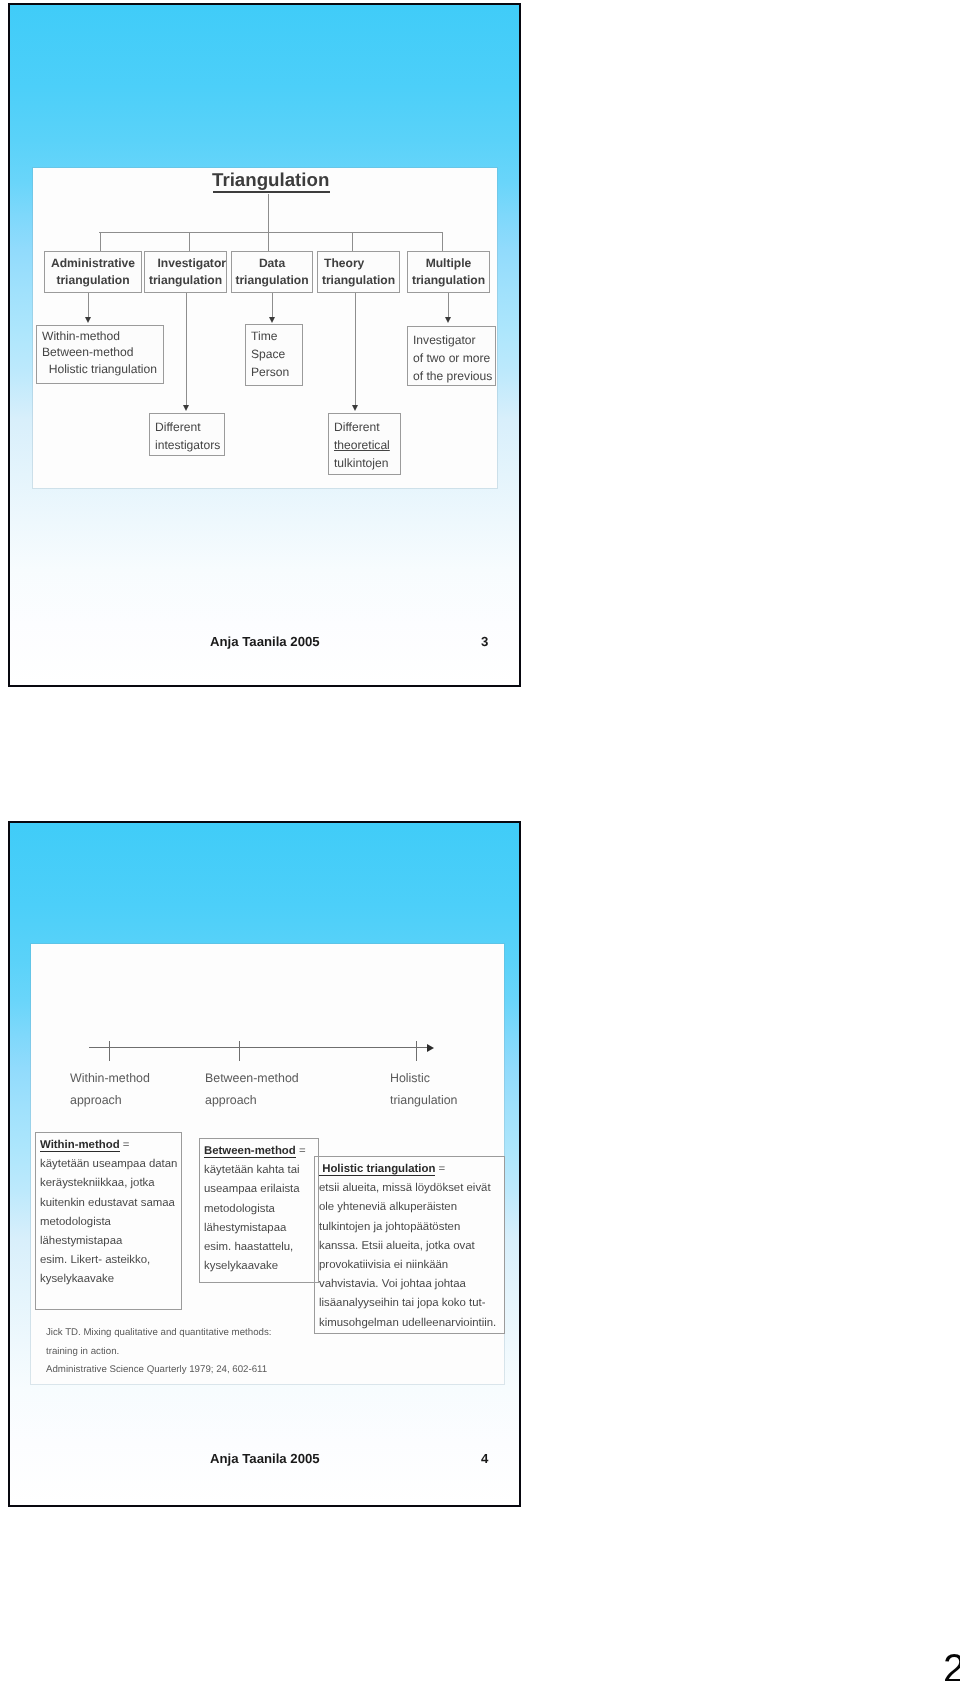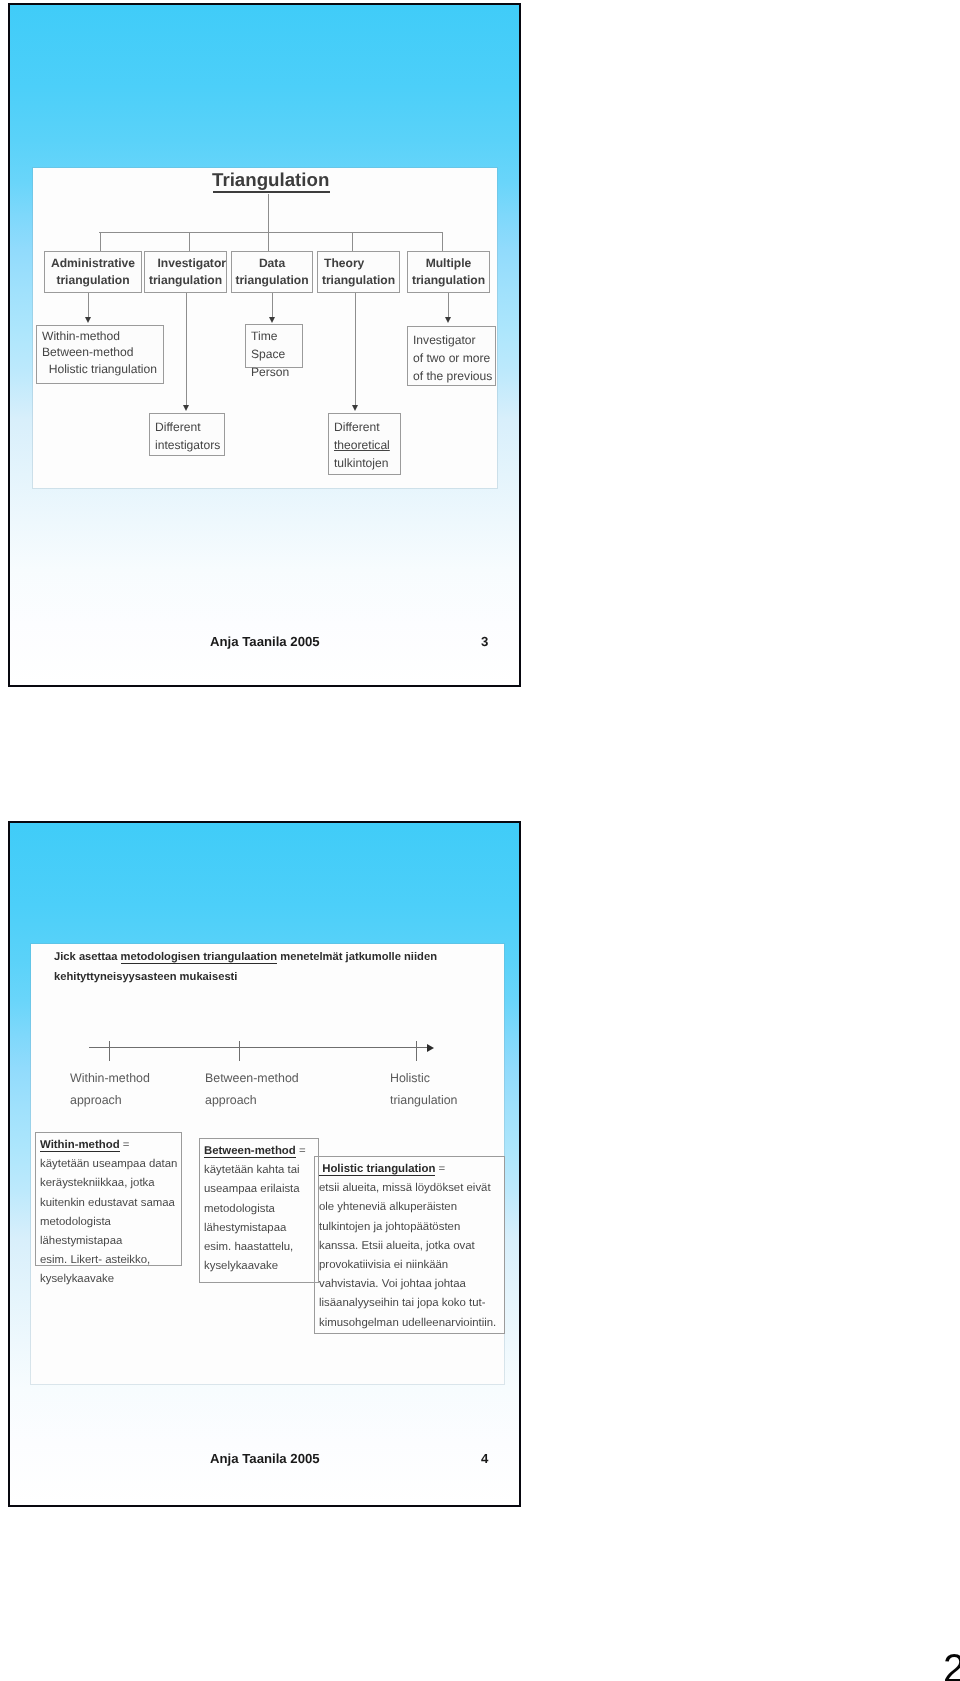--- a/index.html
+++ b/index.html
@@ -99,21 +99,21 @@
       <div class="ln lnv" style="left:67px;top:64px;height:19px;"></div>
       <div class="ln lnv" style="left:156px;top:64px;height:19px;"></div>
       <div class="ln lnv" style="left:235px;top:64px;height:19px;"></div>
       <div class="ln lnv" style="left:319px;top:64px;height:19px;"></div>
       <div class="ln lnv" style="left:409px;top:64px;height:19px;"></div>
       <div class="nbox nb2" style="left:3px;top:157px;width:128px;height:59px;">
         <div class="tl" style="top:2px;">Within-method</div>
         <div class="tl" style="top:18px;">Between-method</div>
         <div class="tl" style="top:35px;">  Holistic triangulation</div>
       </div>
-      <div class="nbox nb2" style="left:212px;top:156px;width:58px;height:44px;">
+      <div class="nbox nb2" style="left:212px;top:156px;width:58px;height:62px;">
         <div class="tl" style="top:3px;">Time</div>
         <div class="tl" style="top:21px;">Space</div>
         <div class="tl" style="top:39px;">Person</div>
       </div>
       <div class="nbox nb2" style="left:374px;top:158px;width:89px;height:60px;">
         <div class="tl" style="top:5px;">Investigator</div>
         <div class="tl" style="top:23px;">of two or more</div>
         <div class="tl" style="top:41px;">of the previous</div>
       </div>
       <div class="nbox nb2" style="left:116px;top:245px;width:76px;height:43px;">
@@ -137,30 +137,29 @@
       <div class="ah" style="left:411.8px;top:149px;"></div>
     </div>
   </div>
   <div class="footer" style="left:200px;top:629px;">Anja Taanila 2005</div>
   <div class="pgnum" style="left:471px;top:629px;">3</div>
 </div>
 
 <div class="slide" id="slide2">
   <div class="panel" id="panel2">
     <div class="s2">
-      <div class="head" style="left:23px;top:4px;"><span>Jick asettaa </span><span class="u">metodologisen triangulaation</span><span> menetelmät jatkumolle niiden</span><br><span>kehityttyneisyysasteen mukaisesti</span></div>
       <div class="axline" style="left:58px;top:103px;width:340px;height:1.2px;"></div>
       <div class="arrowr" style="left:396px;top:99.5px;"></div>
       <div class="tick" style="left:78px;top:97px;height:20px;"></div>
       <div class="tick" style="left:208px;top:97px;height:20px;"></div>
       <div class="tick" style="left:385px;top:97px;height:20px;"></div>
       <div class="alab" style="left:39px;top:123px;"><span>Within-method</span><br><span>approach</span></div>
       <div class="alab" style="left:174px;top:123px;"><span>Between-method</span><br><span>approach</span></div>
       <div class="alab" style="left:359px;top:123px;"><span>Holistic</span><br><span>triangulation</span></div>
-      <div class="tbox" style="left:4px;top:188px;width:147px;height:134px;">
+      <div class="tbox" style="left:4px;top:188px;width:147px;height:178px;">
         <div class="tb-in">
           <div class="l"><span class="ttl"><span class="u">Within-method</span></span><span class="eqs"> =</span></div>
           <div class="l">käytetään useampaa datan</div>
           <div class="l">keräystekniikkaa, jotka</div>
           <div class="l">kuitenkin edustavat samaa</div>
           <div class="l">metodologista</div>
           <div class="l">lähestymistapaa</div>
           <div class="l">esim. Likert- asteikko,</div>
           <div class="l">kyselykaavake</div>
         </div>
@@ -182,20 +181,25 @@
           <div class="l">etsii alueita, missä löydökset eivät</div>
           <div class="l">ole yhteneviä alkuperäisten</div>
           <div class="l">tulkintojen ja johtopäätösten</div>
           <div class="l">kanssa. Etsii alueita, jotka ovat</div>
           <div class="l">provokatiivisia ei niinkään</div>
           <div class="l">vahvistavia. Voi johtaa johtaa</div>
           <div class="l">lisäanalyyseihin tai jopa koko tut-</div>
           <div class="l">kimusohgelman udelleenarviointiin.</div>
         </div>
       </div>
+      <div class="cite" style="left:15px;top:380px;">
+        <div>Jick TD. Mixing qualitative and quantitative methods:</div>
+        <div>training in action.</div>
+        <div>Administrative Science Quarterly 1979; 24, 602-611</div>
+      </div>
     </div>
   </div>
   <div class="footer" style="left:200px;top:628px;">Anja Taanila 2005</div>
   <div class="pgnum" style="left:471px;top:628px;">4</div>
 </div>
 
 <div class="pagenum-big" style="left:943px;top:1649px;">2</div>
 </div>
 
 </body></html>

